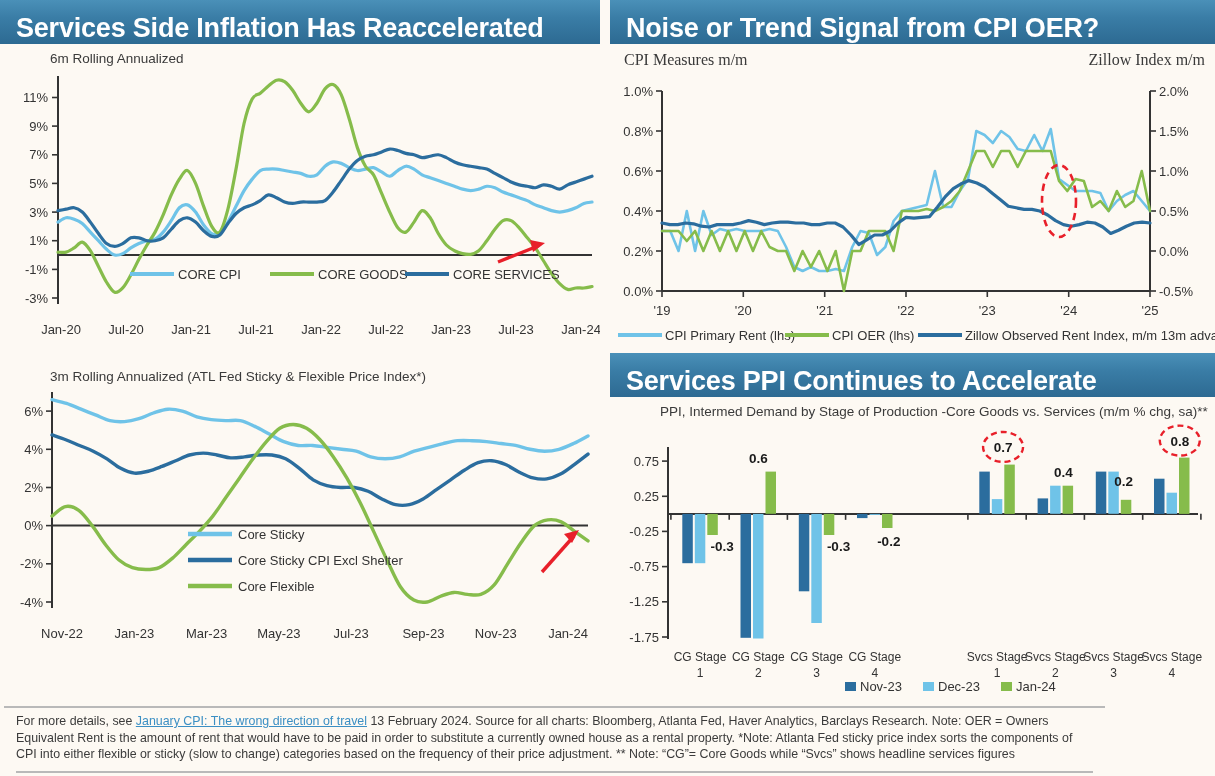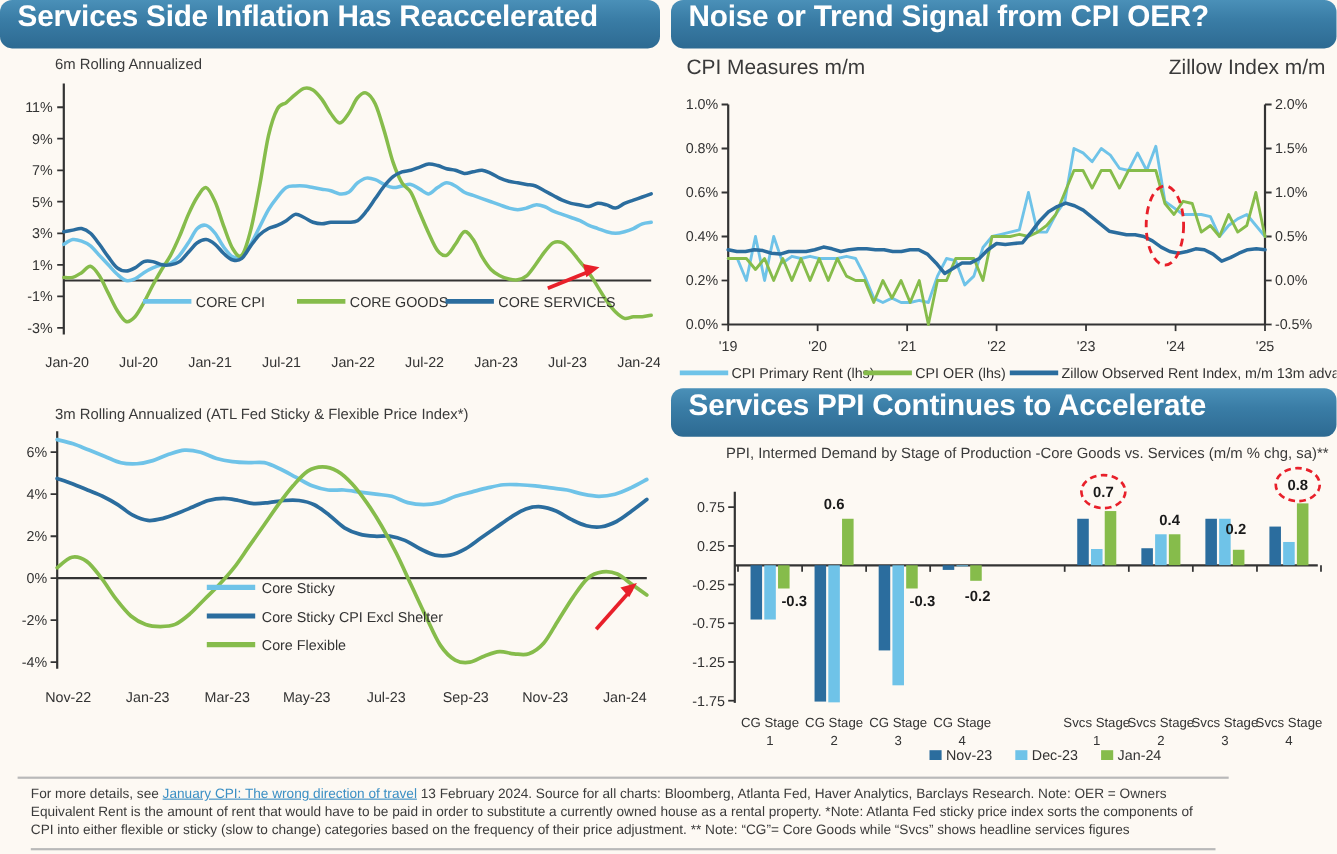--- a/index.html
+++ b/index.html
@@ -16,48 +16,47 @@
   }
   .panel{position:absolute;}
   .p-tl{left:0;top:0;width:600px;height:358px;}
   .p-tr{left:610px;top:0;width:605px;height:358px;}
   .p-bl{left:0;top:362px;width:600px;height:343px;}
   .p-br{left:610px;top:353px;width:605px;height:300px;}
 
   .hdr{
     height:44px;
     background:linear-gradient(to bottom,#4a90b8 0%,#3a7da6 40%,#2d6a92 100%);
-    display:flex;align-items:flex-start;
+    display:flex;align-items:flex-end;
     padding-left:16px;
     box-sizing:border-box;
-    border-radius:11px;
   }
   .hdr-title{
     color:#ffffff;
     font-size:27px;
     font-weight:bold;
     letter-spacing:-0.2px;
     white-space:nowrap;
   }
   .subtitle{
     font-size:13.5px;
     color:#3a3a3a;
     padding:7px 0 0 14px;
     margin-left:36px;
   }
   .subtitle-row{
     display:flex;justify-content:space-between;
     padding:7px 10px 0 14px;
-    font-size:19px;color:#3a3a3a;
+    font-size:16px;color:#3a3a3a;font-family:Liberation Serif, serif;
   }
   .plot{position:relative;}
   .plot svg{display:block;}
 
   .footer{
-    position:absolute;left:16px;top:706px;width:1101px;height:70px;
+    position:absolute;left:4px;top:706px;width:1101px;height:70px;
     box-sizing:border-box;
     border-top:2px solid #b9b9b9;
     padding:5px 12px 0 12px;
     font-size:12.4px;
     line-height:16.5px;
     color:#3b3b3b;
   }
   .footer a{color:#3b8fc4;text-decoration:underline;}
   .footer-rule{
     position:absolute;left:12px;right:12px;bottom:3px;

